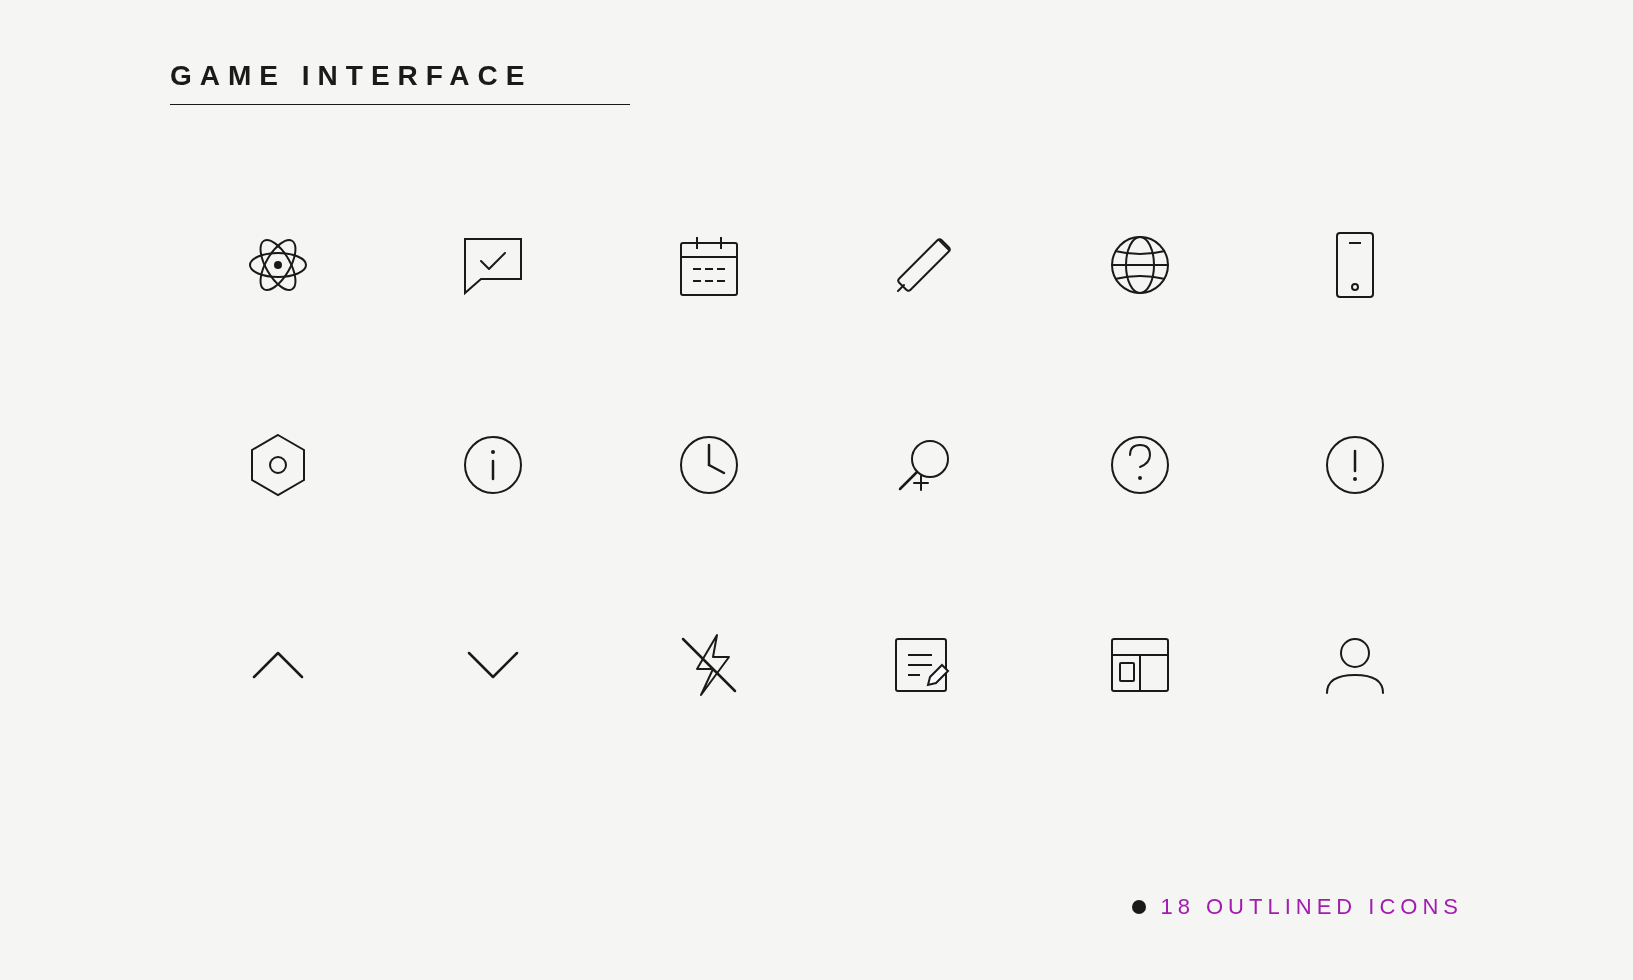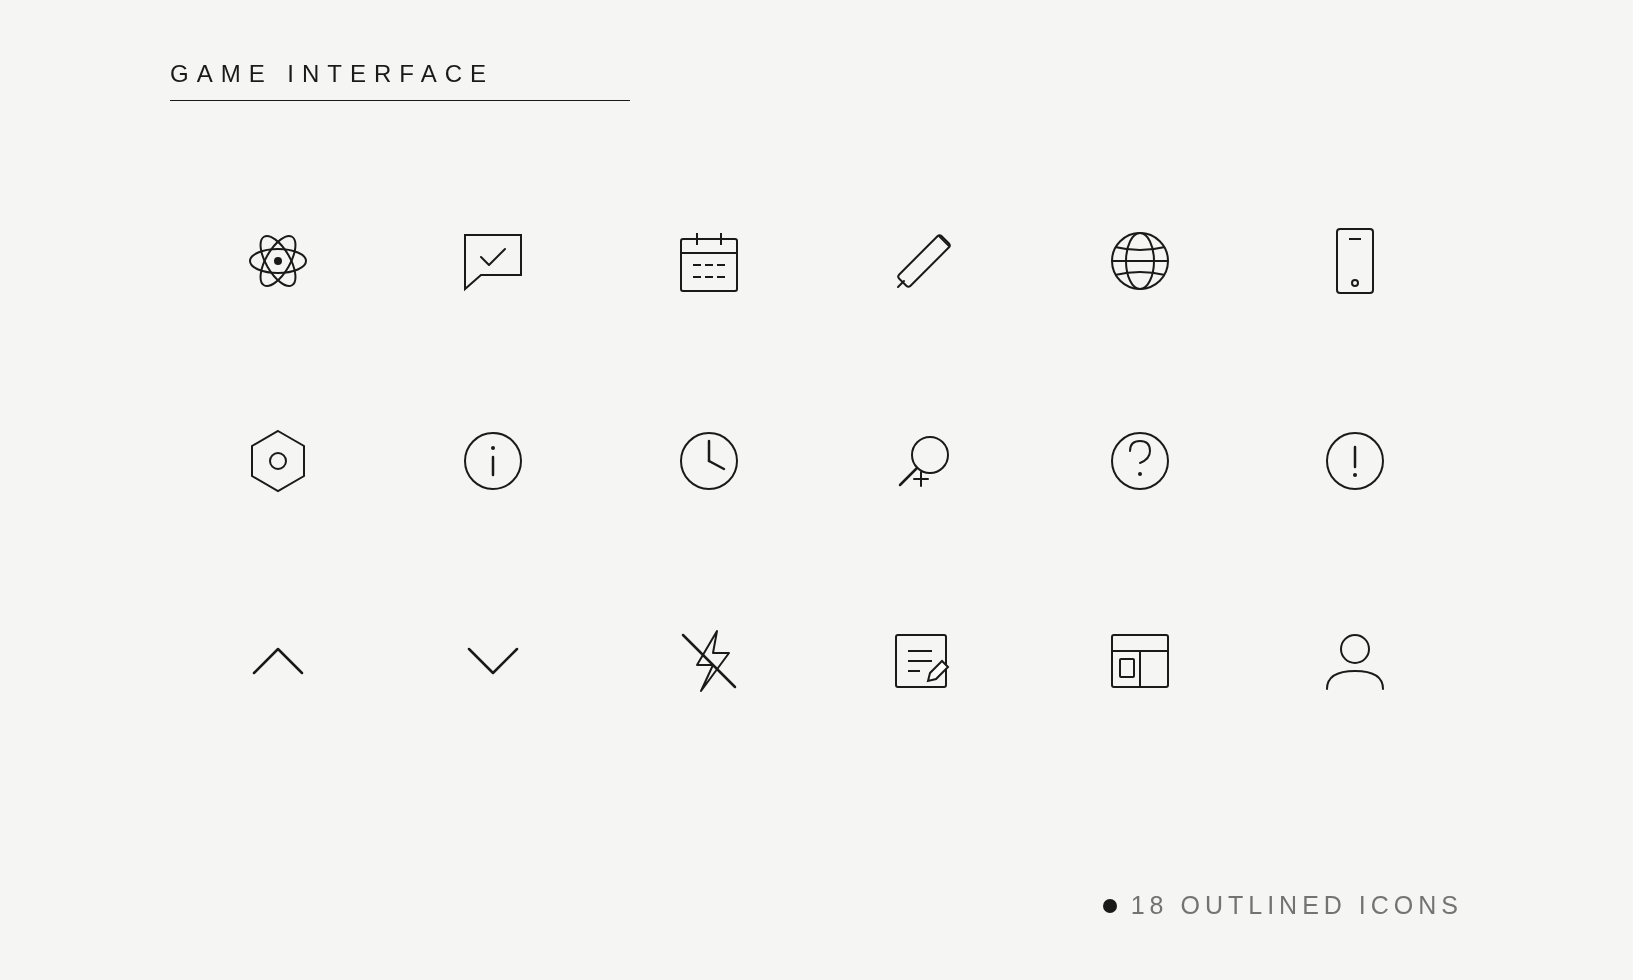--- a/index.html
+++ b/index.html
@@ -28,22 +28,22 @@
       top: 60px;
       left: 170px;
       right: 170px;
     }
 
     .title-section {
       margin-bottom: 40px;
     }
 
     .page-title {
-      font-size: 24px;
-      font-weight: 400;
+      font-size: 28px;
+      font-weight: 700;
       letter-spacing: 8px;
       color: #1a1a1a;
       text-transform: uppercase;
       margin-bottom: 12px;
     }
 
     .title-underline {
       width: 460px;
       height: 1px;
       background-color: #1a1a1a;
@@ -80,23 +80,23 @@
 
     .badge-dot {
       width: 14px;
       height: 14px;
       border-radius: 50%;
       background-color: #1a1a1a;
       flex-shrink: 0;
     }
 
     .badge-text {
-      font-size: 25px;
+      font-size: 22px;
       letter-spacing: 5px;
-      color: #737373;
+      color: #a21caf;
       font-weight: 400;
       text-transform: uppercase;
     }
   </style>
 </head>
 <body>
 
 <div class="page-container">
   <div class="content-area">
     <div class="title-section">

